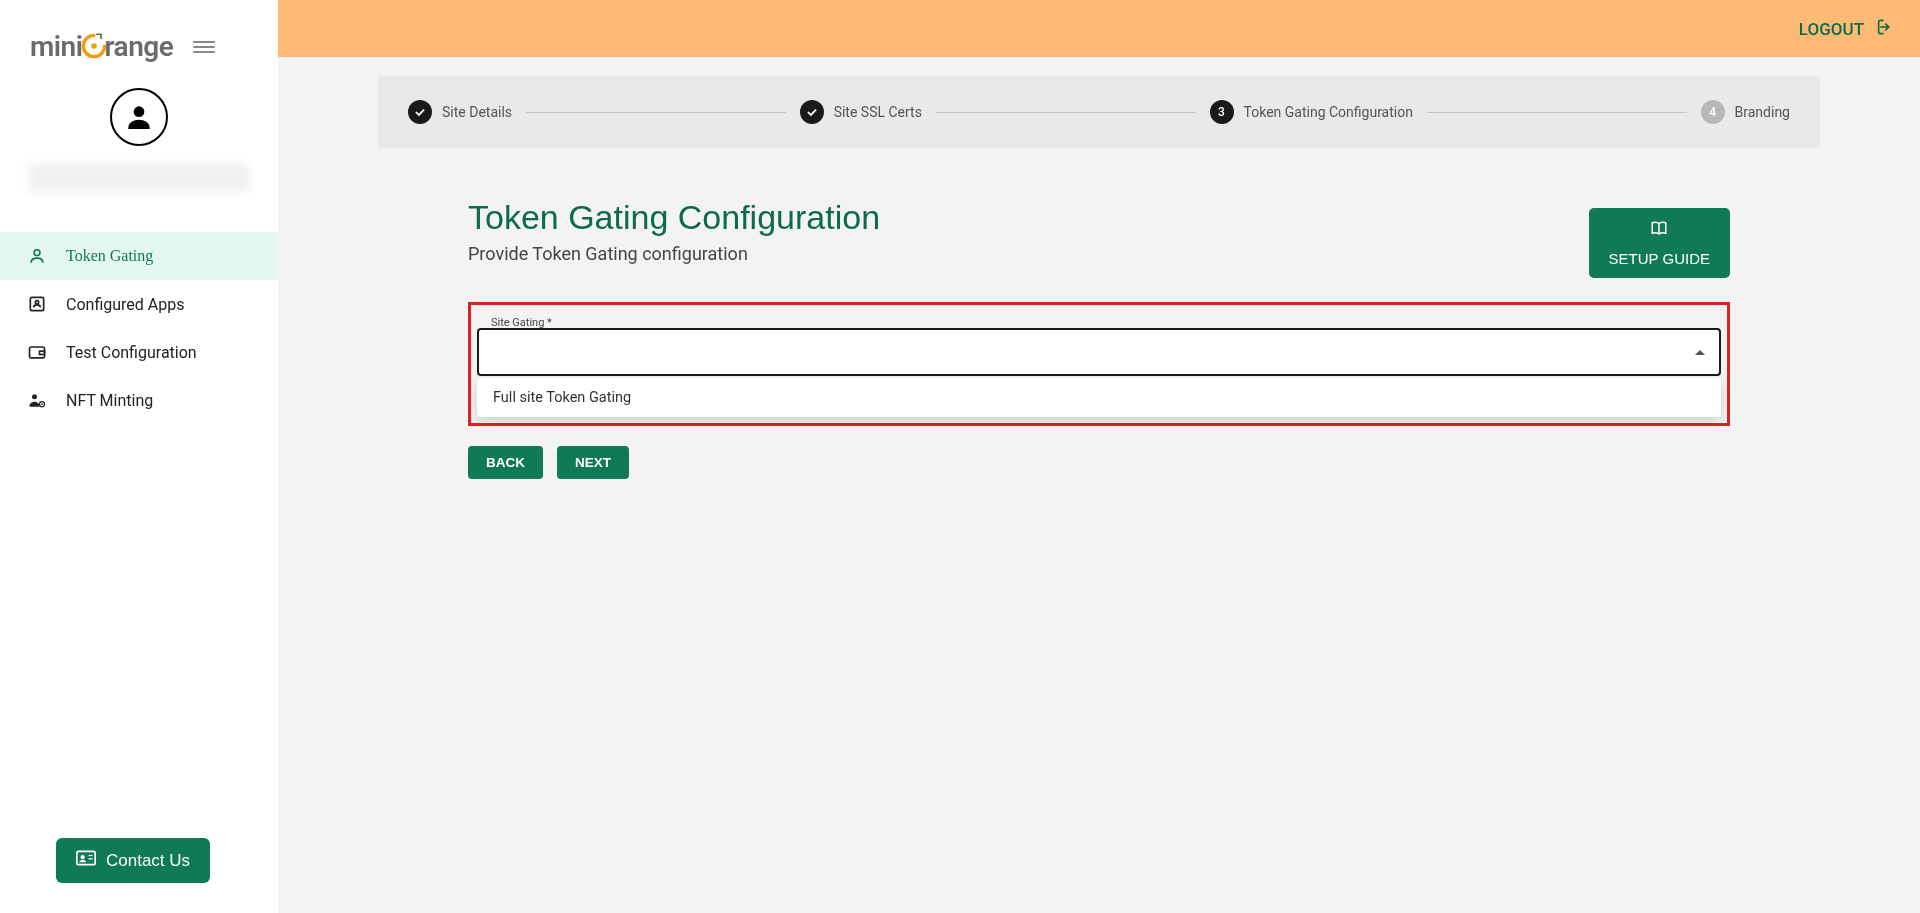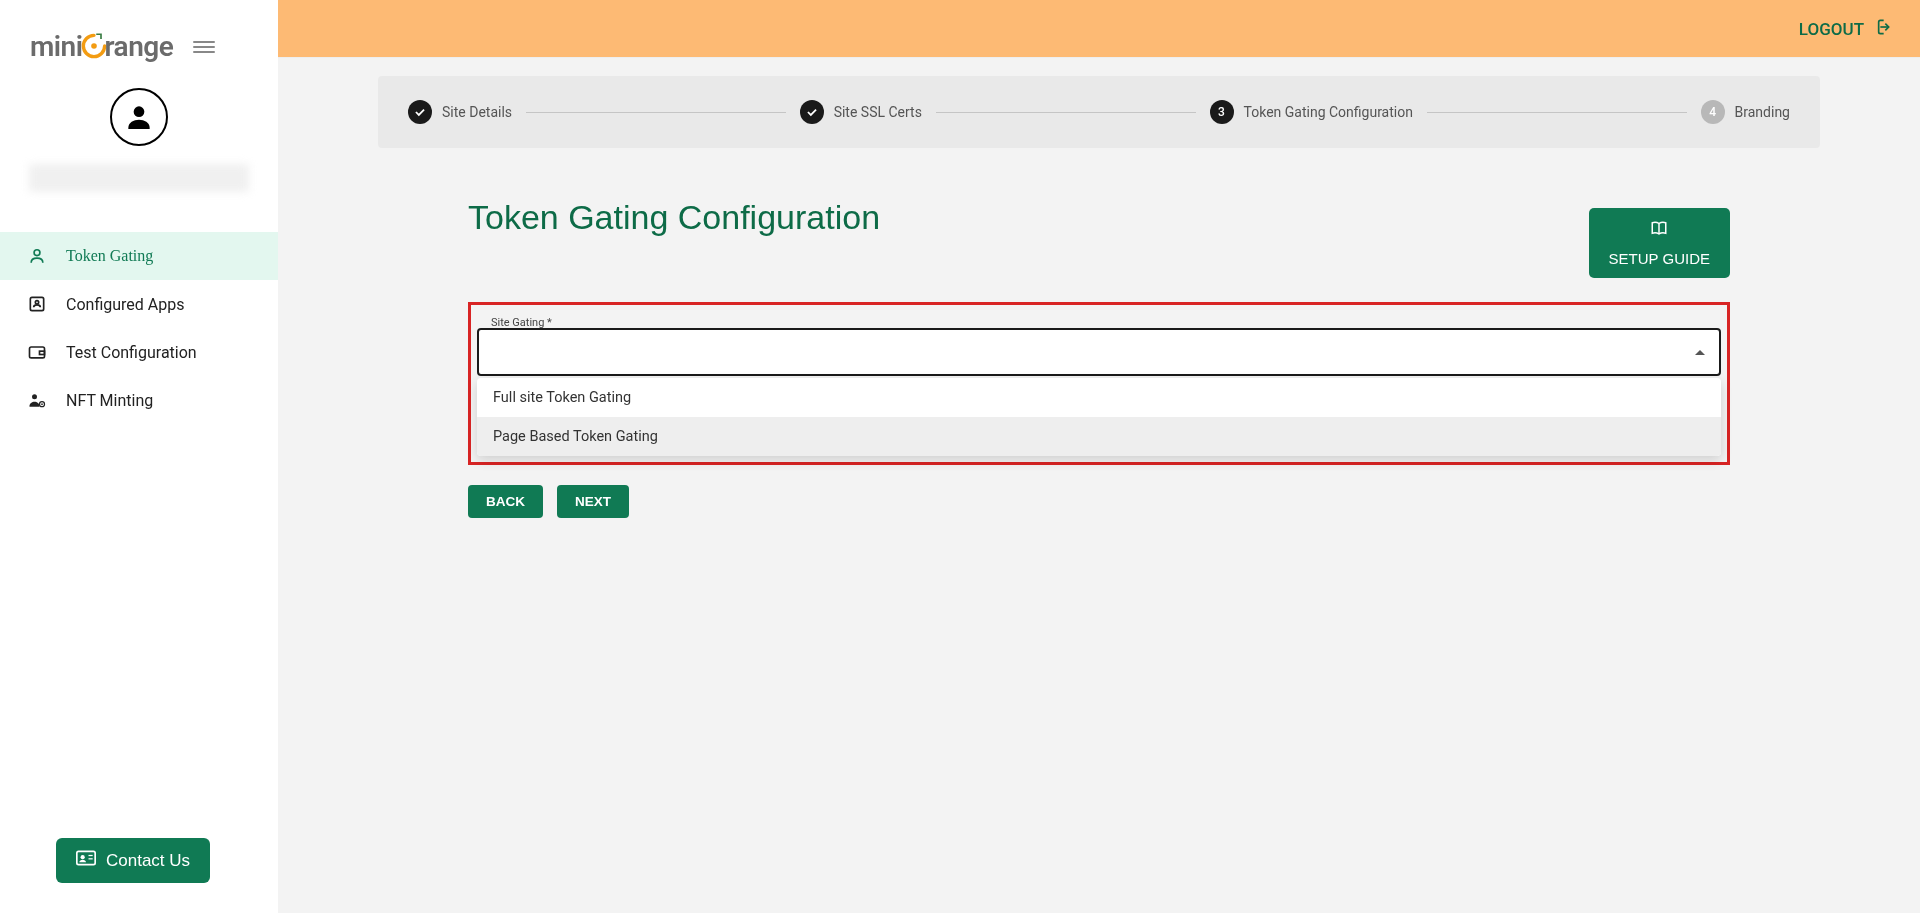--- a/index.html
+++ b/index.html
@@ -195,41 +195,41 @@
         <div class="step">
           <div class="step-num pending">4</div>
           <span class="step-label">Branding</span>
         </div>
       </div>
 
       <div class="page-area">
         <div class="page-header">
           <div>
             <h1 class="page-title">Token Gating Configuration</h1>
+            <div class="page-subtitle">Provide Token Gating configuration</div>
           </div>
           <button class="setup-guide">
             <span>
               <svg width="18" height="18" viewBox="0 0 24 24" fill="none" stroke="#fff" stroke-width="2">
                   <path d="M3 5c3-1 6-1 9 1 3-2 6-2 9-1v14c-3-1-6-1-9 1-3-2-6-2-9-1V5z"></path>
                   <line x1="12" y1="6" x2="12" y2="20"></line>
                 </svg>
             </span>
             <span>SETUP GUIDE</span>
           </button>
         </div>
 
         <div class="highlight-box">
           <div class="select-wrapper">
             <span class="select-label">Site Gating *</span>
             <div class="select-box">
               <span class="arrow"></span>
             </div>
             <div class="dropdown">
               <div class="dropdown-item">Full site Token Gating</div>
-              <div class="dropdown-item hover">Page Based Token Gating</div>
             </div>
           </div>
         </div>
 
         <div class="btn-row">
           <button class="btn btn-primary">BACK</button>
           <button class="btn btn-primary">NEXT</button>
         </div>
       </div>
     </div>

